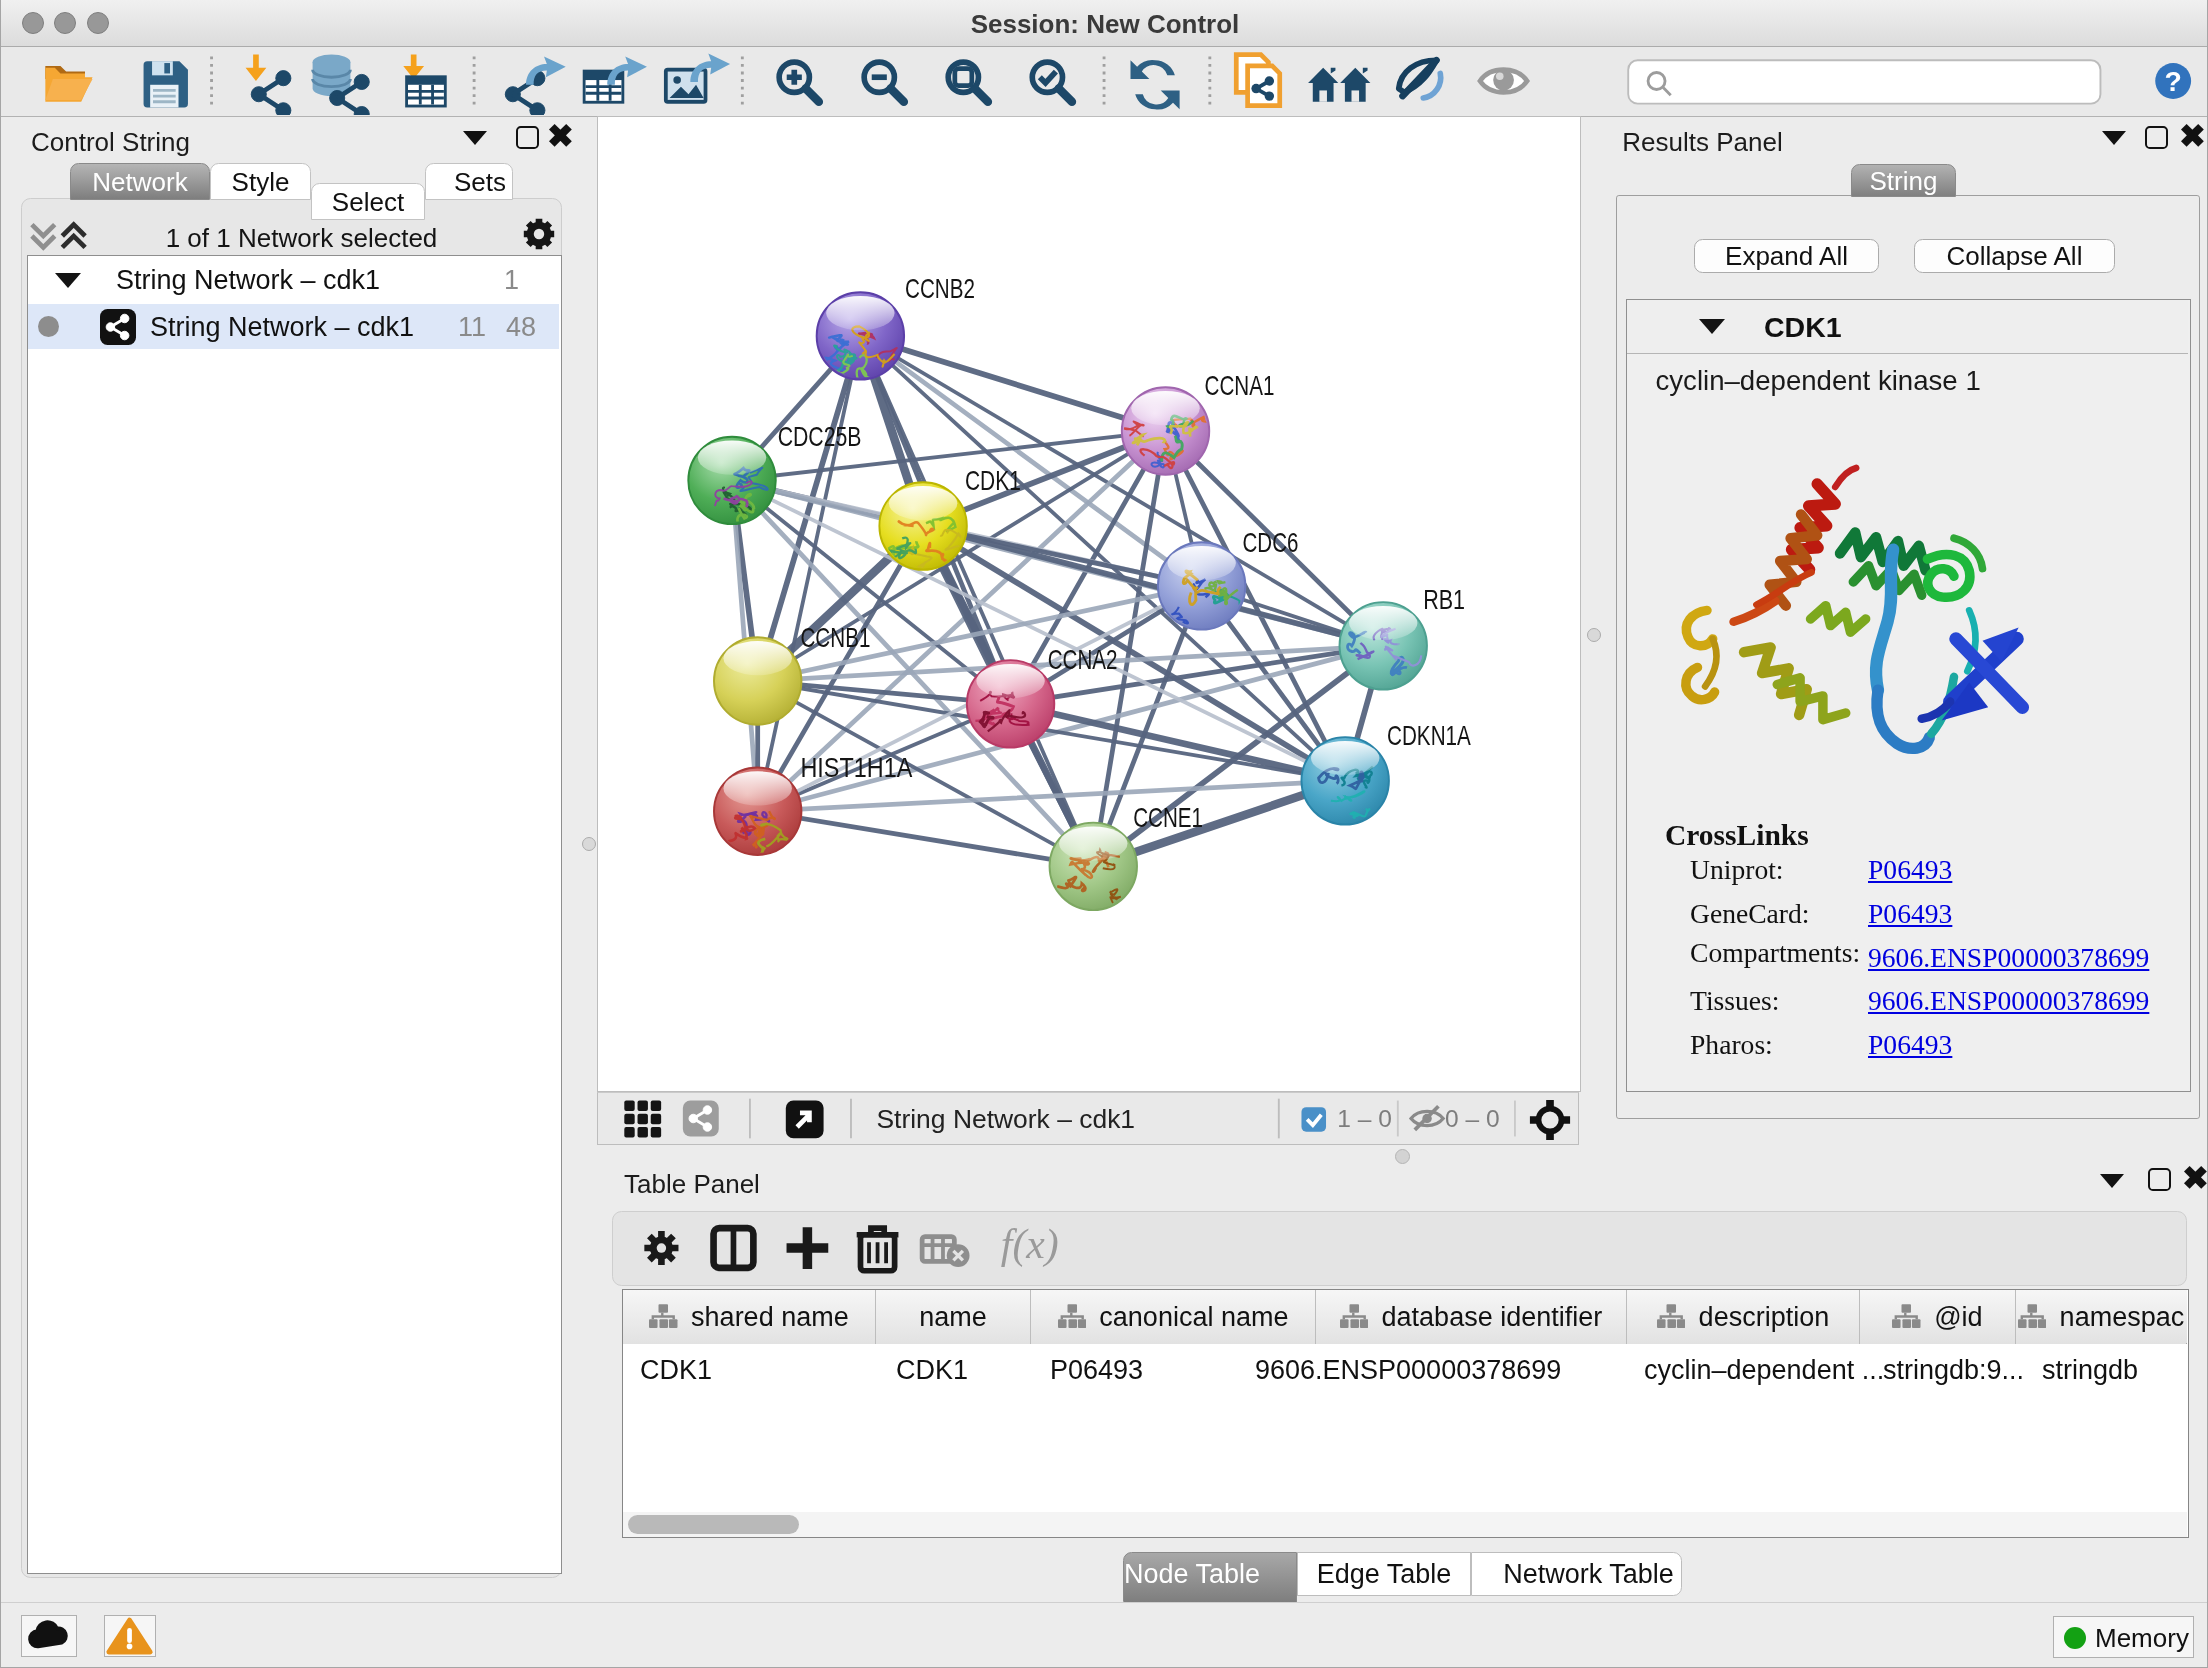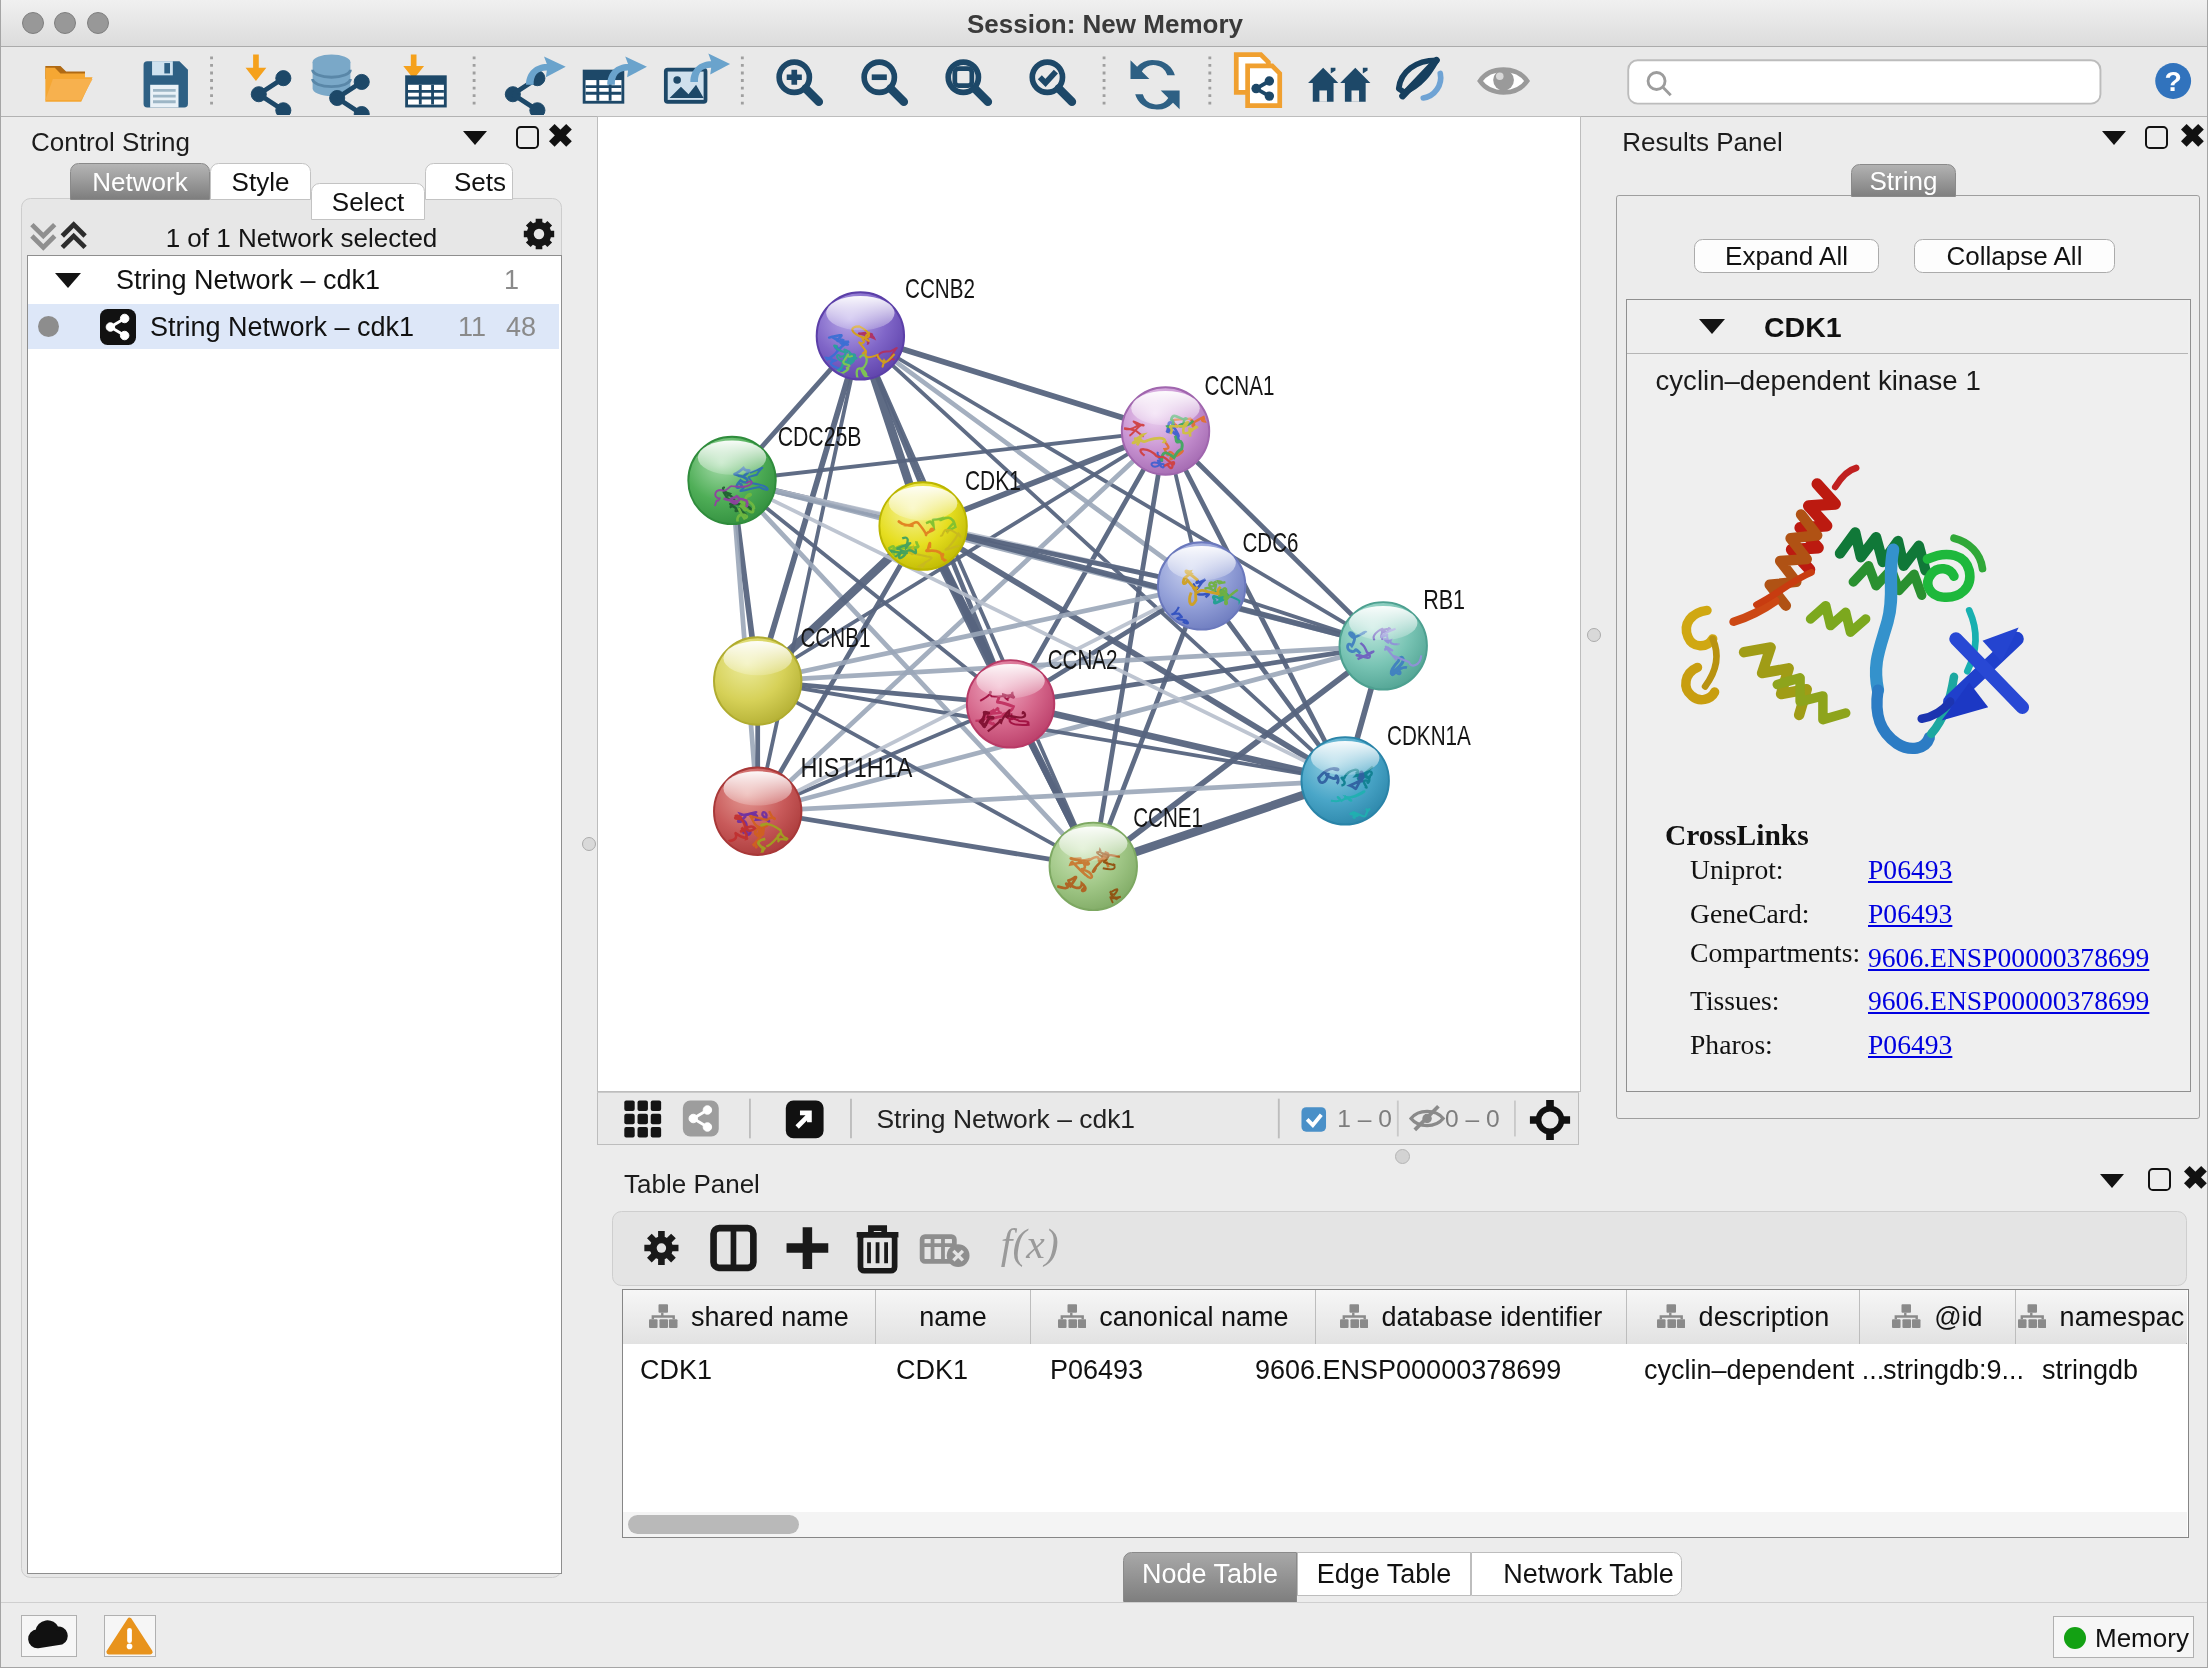--- a/index.html
+++ b/index.html
@@ -25,21 +25,21 @@
   .rcell{position:absolute;top:0;font-size:27px;color:#111;}
 </style>
 </head>
 <body>
 <div id="win">
 
   <div id="titlebar" class="abs">
     <div class="tl" style="left:21px;"></div>
     <div class="tl" style="left:53px;"></div>
     <div class="tl" style="left:86px;"></div>
-    <div id="title">Session: New Memory</div>
+    <div id="title">Session: New Control</div>
   </div>
 
   <div id="toolbar" class="abs">
   <svg width="2208" height="68" viewBox="0 0 2322 72">
     <defs>
       <g id="sharegl">
             <circle cx="8" cy="24" r="8"></circle>
             <circle cx="34" cy="7" r="8"></circle>
             <circle cx="34" cy="41" r="8"></circle>
             <path d="M8 24L34 7M8 24L34 41" stroke-width="5" fill="none"></path>
@@ -779,21 +779,21 @@
         <div class="rcell" style="left:1021px;top:10.5px;">cyclin–dependent ...</div>
         <div class="rcell" style="left:1260px;top:10.5px;">stringdb:9...</div>
         <div class="rcell" style="left:1419px;top:10.5px;">stringdb</div>
       </div>
 
       <div class="abs" style="left:0;top:222px;width:1564px;height:25px;background:#f4f4f4;">
         <div class="abs" style="left:4.8px;top:2.9px;width:171px;height:19px;background:#b9b9b9;border-radius:9.5px;"></div>
       </div>
     </div>
 
-    <div class="abs" style="left:544px;top:401px;width:174px;height:58px;background:linear-gradient(#a8a8a8,#787878);border:1px solid #8a8a8a;border-radius:8.6px 0 0 8.6px;box-sizing:border-box;text-align:center;font-size:27px;color:#fff;line-height:42px;">Node Table</div>
+    <div class="abs" style="left:544px;top:401px;width:174px;height:58px;background:linear-gradient(#a8a8a8,#787878);border:1px solid #8a8a8a;border-radius:8.6px 0 0 8.6px;box-sizing:border-box;font-size:27px;color:#fff;line-height:42px;">Node Table</div>
     <div class="abs" style="left:718px;top:401px;width:174px;height:44px;background:#fff;border:1px solid #bdbdbd;box-sizing:border-box;text-align:center;font-size:27px;color:#111;line-height:42px;">Edge Table</div>
     <div class="abs" style="left:892px;top:401px;width:211px;height:44px;background:#fff;border:1px solid #bdbdbd;border-radius:0 8.6px 8.6px 0;box-sizing:border-box;text-align:center;font-size:27px;color:#111;line-height:42px;padding-left:24px;">Network Table</div>
   </div>
 
   <div id="statusbar" class="abs" style="left:0;top:1602px;width:2208px;height:67px;background:#ececec;border-top:1px solid #cfcfcf;">
     <div class="abs" style="left:20px;top:12.4px;width:56px;height:42px;background:#f6f6f6;border:1px solid #b0b0b0;box-sizing:border-box;">
       <svg width="54" height="40" viewBox="0 0 57 42">
           <path d="M17 32a8 8 0 0 1-1-16 11 11 0 0 1 21-3 8 8 0 0 1 5 15z" fill="#111" stroke="#111" stroke-width="4" stroke-linejoin="round"></path>
         </svg>
     </div>

